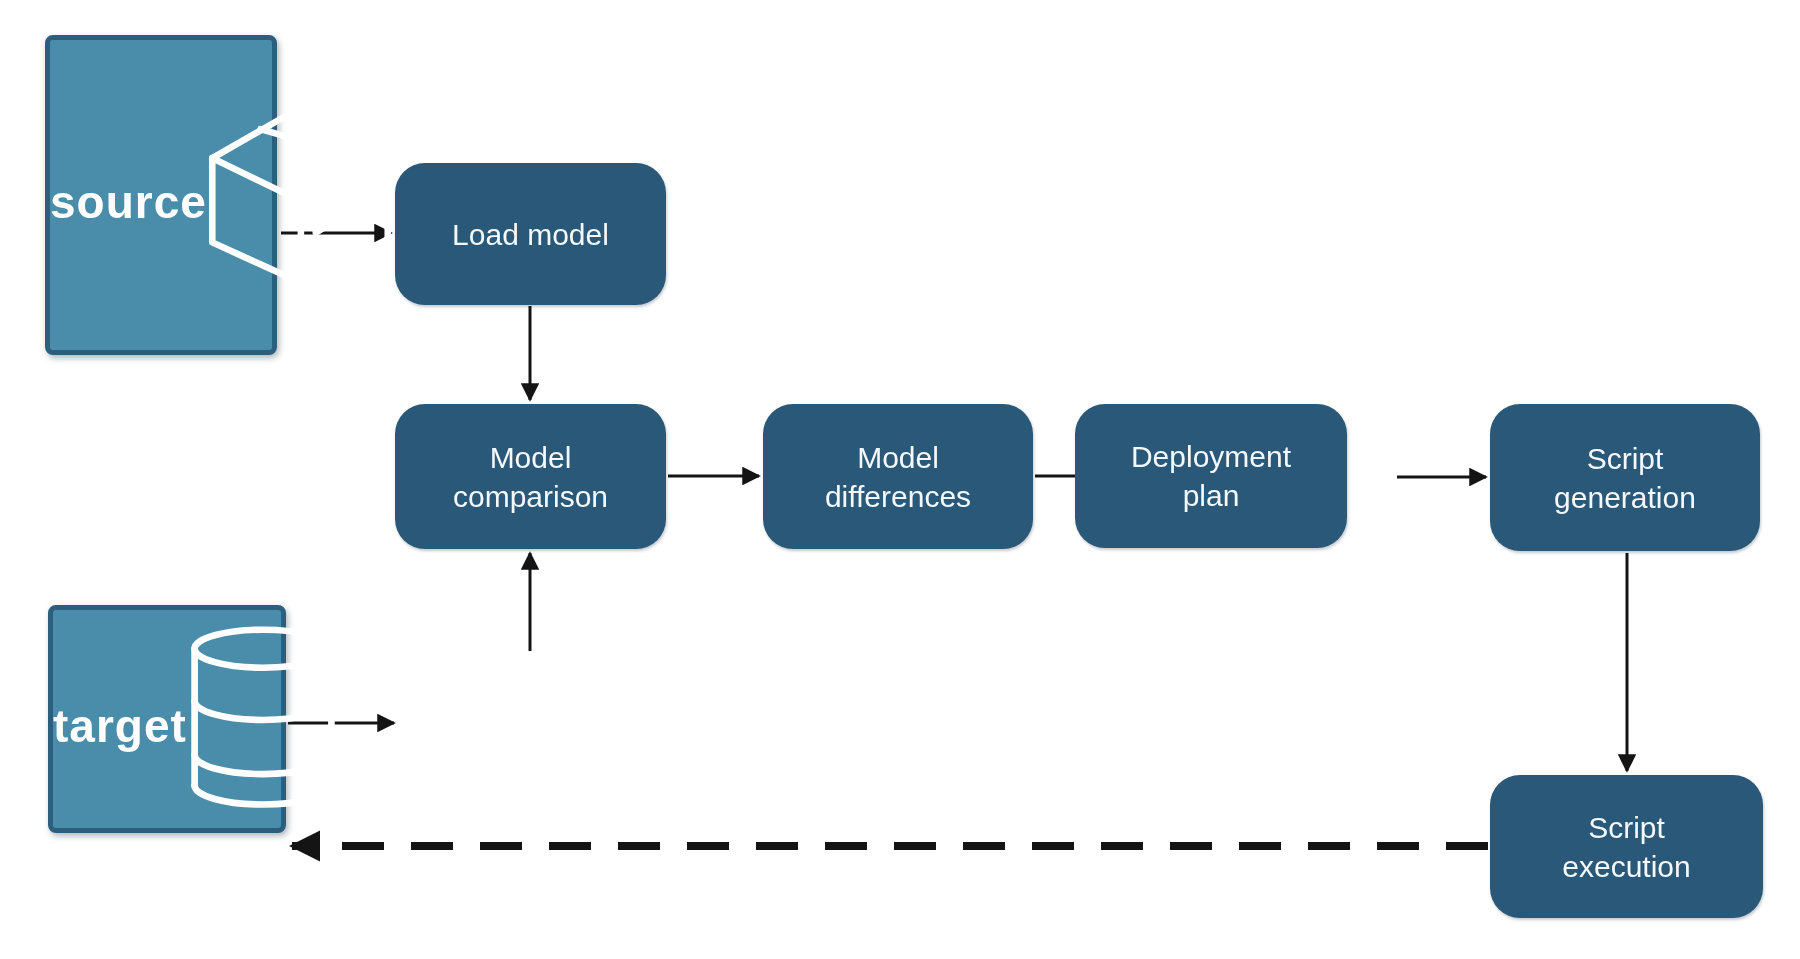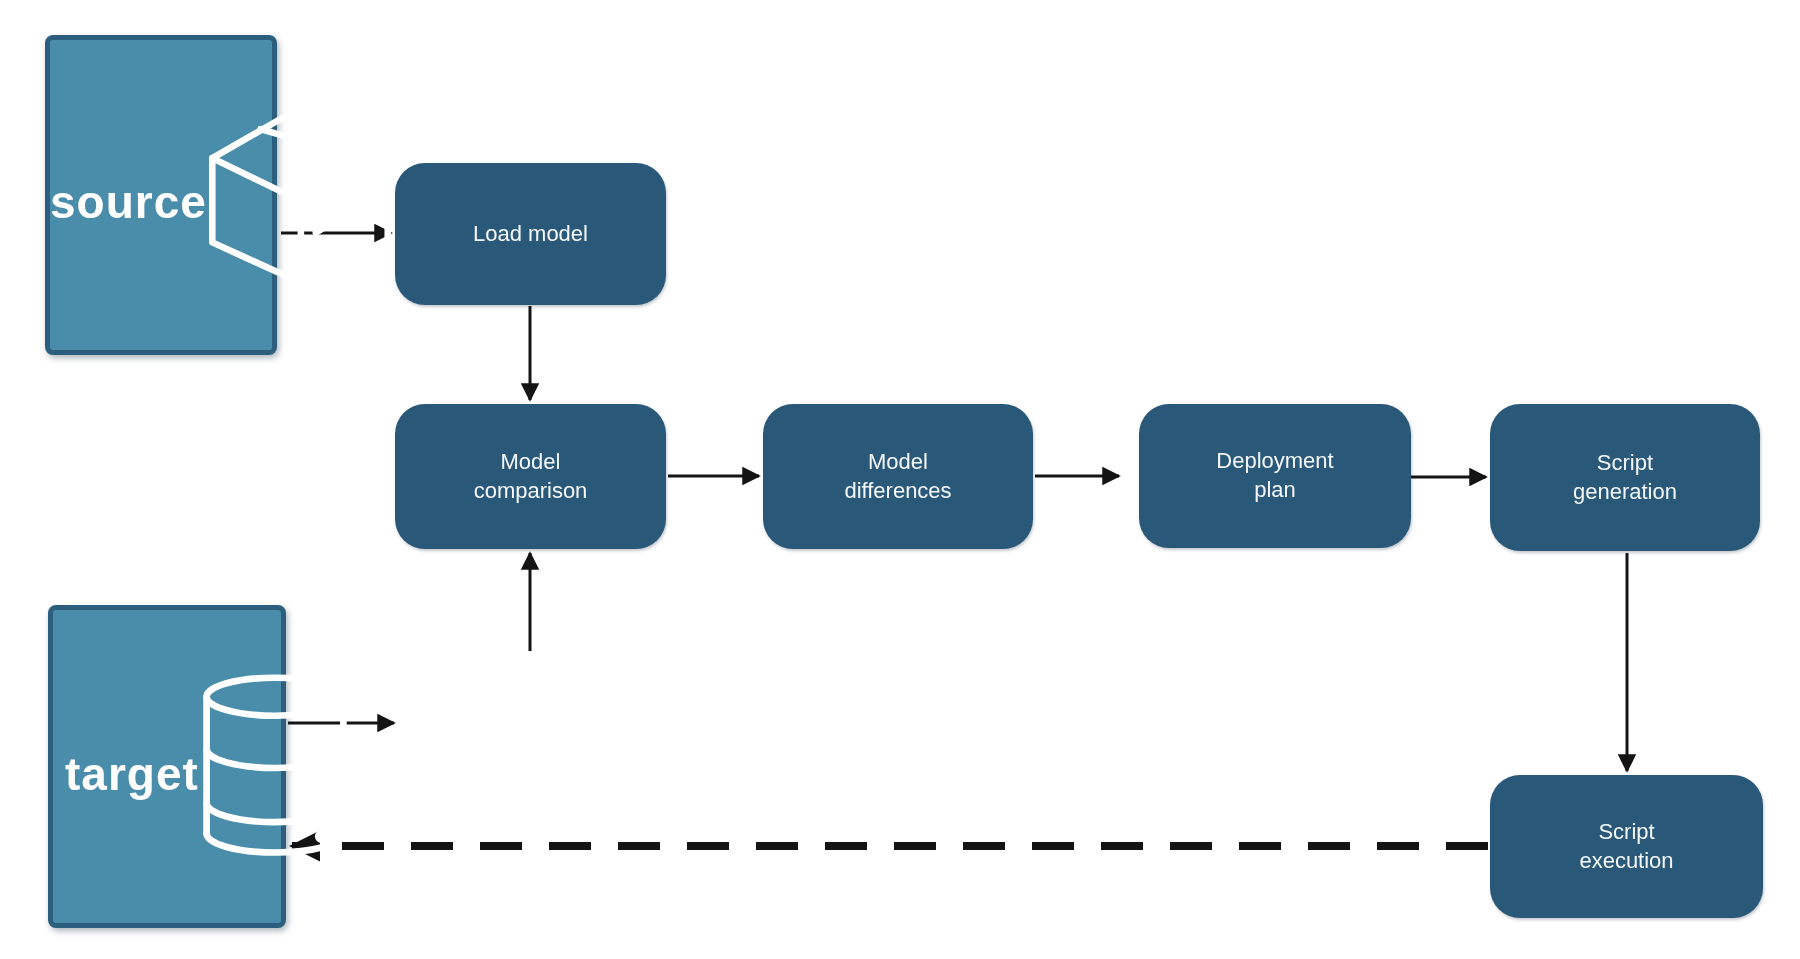--- a/index.html
+++ b/index.html
@@ -15,21 +15,21 @@
   .canvas{position:relative;width:1800px;height:959px;background:var(--bg);overflow:hidden;}
 
   .arrow-layer{position:absolute;left:0;top:0;width:1800px;height:959px;pointer-events:none;}
 
   .node{
     position:absolute;
     background:var(--node-fill);
     border-radius:30px;
     display:flex;align-items:center;justify-content:center;
     color:var(--node-text);
-    font-size:22px;line-height:1.3;
+    font-size:30px;line-height:1.3;
     text-align:center;white-space:pre-line;
     box-shadow:1px 2px 3px rgba(25,45,65,.25);
   }
 
   .endpoint{
     position:absolute;
     background:var(--ep-fill);
     border:5px solid var(--ep-border);
     border-radius:8px;
     box-sizing:border-box;
@@ -42,26 +42,26 @@
     color:#ffffff;
     margin-top:14px;
     letter-spacing:1px;
   }
   .ep-icon{flex:1;display:flex;align-items:center;justify-content:center;}
 
   
   #node-load-model       {left:395px;top:163px;width:271px;height:142px;}
   #node-model-comparison {left:395px;top:404px;width:271px;height:145px;}
   #node-model-differences{left:763px;top:404px;width:270px;height:145px;}
-  #node-deployment-plan  {left:1139px;top:404px;width:272px;height:144px;}
+  #node-deployment-plan  {left:1075px;top:404px;width:272px;height:144px;}
   #node-script-generation{left:1490px;top:404px;width:270px;height:147px;}
   #node-script-execution {left:1490px;top:775px;width:273px;height:143px;}
   #node-reverse-engineer {left:398px;top:653px;width:270px;height:140px;}
   #endpoint-source       {left:45px;top:35px;width:232px;height:320px;}
-  #endpoint-target       {left:48px;top:605px;width:238px;height:323px;padding-left:12px;}
+  #endpoint-target       {left:48px;top:605px;width:238px;height:228px;}
 </style>
 </head>
 <body>
 
 <div class="canvas">
 
   <svg class="arrow-layer" viewBox="0 0 1800 959" xmlns="http://www.w3.org/2000/svg">
     <defs>
       <marker id="ah" viewBox="0 0 10 10" refX="9" refY="5" markerWidth="7" markerHeight="6.2" orient="auto-start-reverse">
         <path d="M0,0 L10,5 L0,10 z" fill="#141414"></path>

